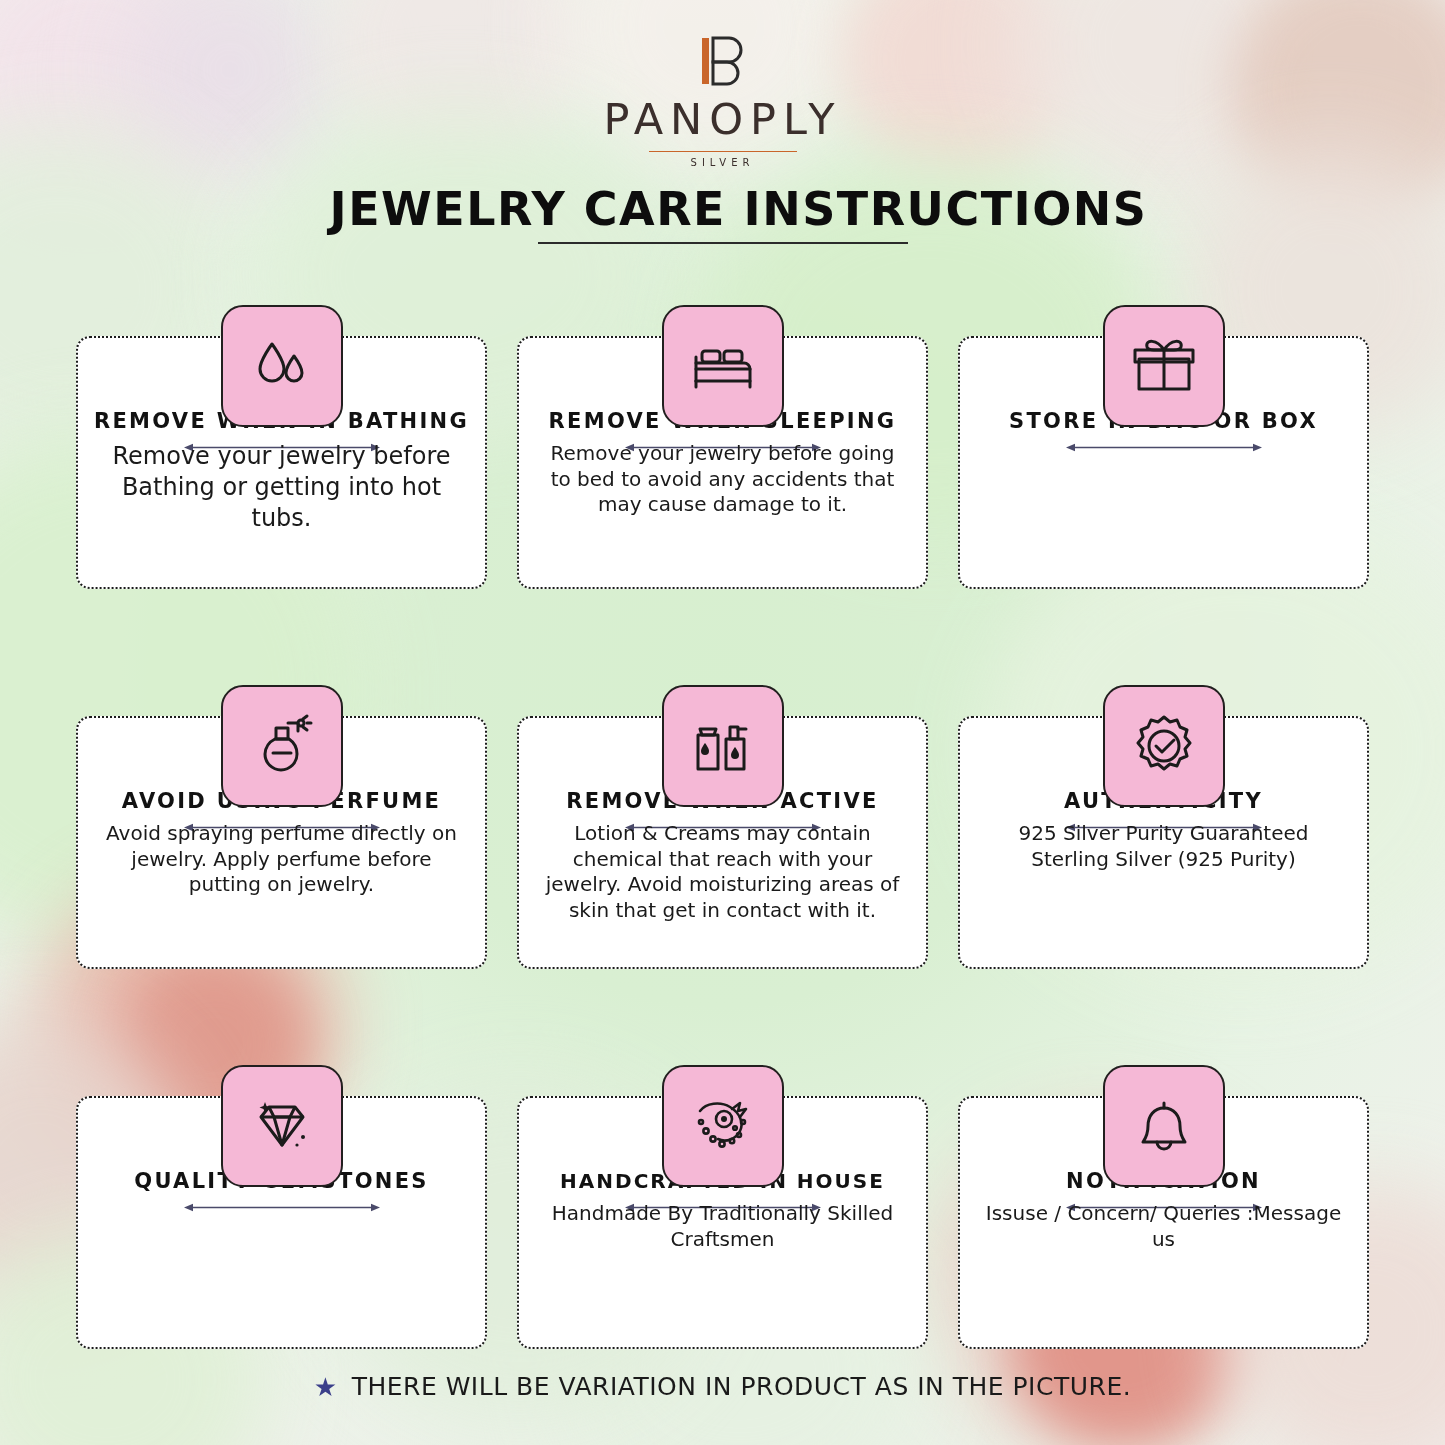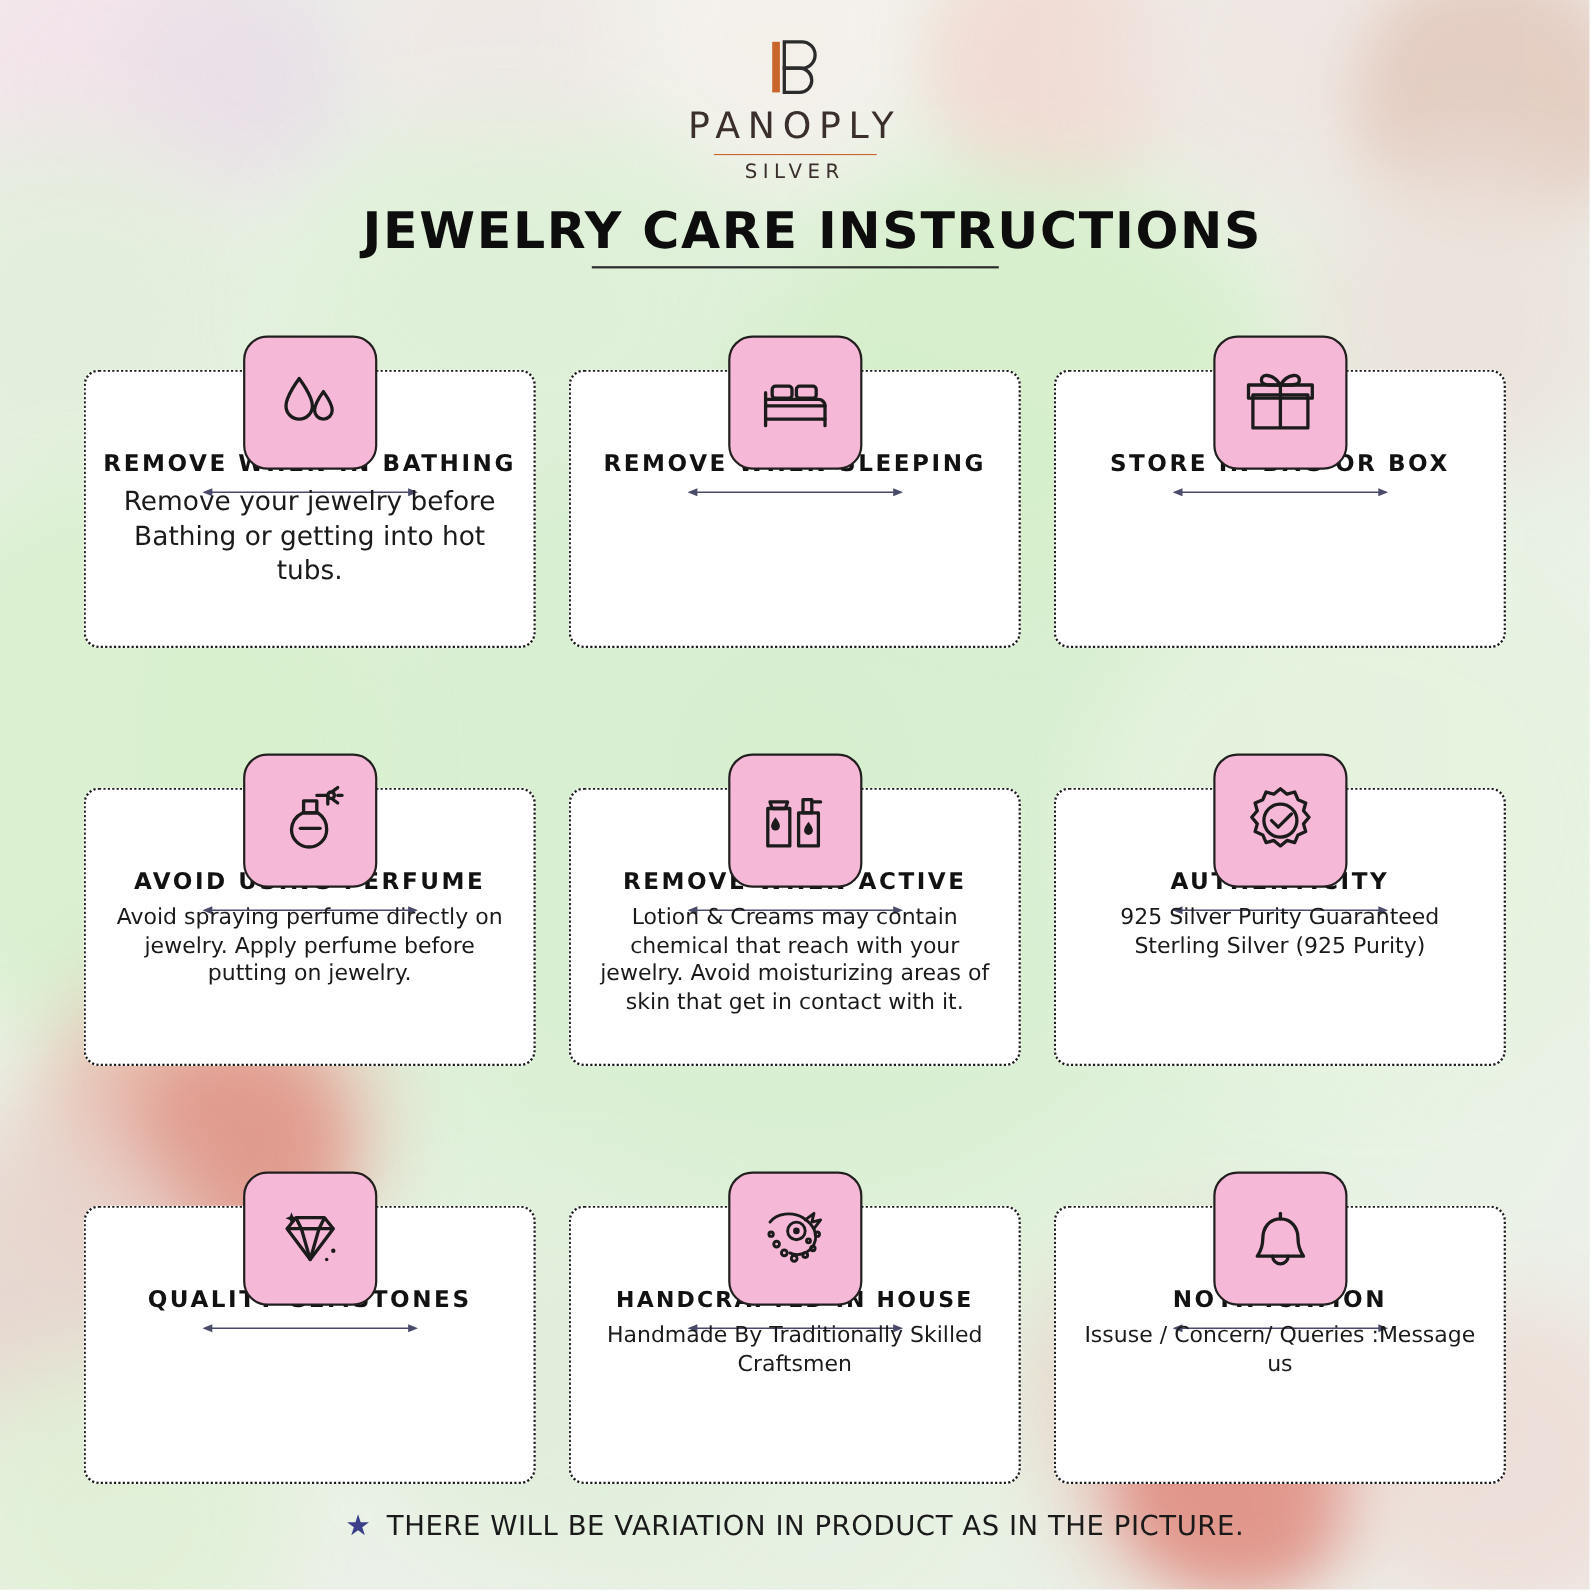--- a/index.html
+++ b/index.html
@@ -53,33 +53,33 @@
   }
   .logo-mark {
     display: block;
     margin: 0 auto;
     width: 54px;
     height: 56px;
   }
   .logo-name {
     margin-top: 4px;
     font-family: "DejaVu Sans", sans-serif;
-    font-size: 33px;
+    font-size: 43px;
     letter-spacing: 7px;
     color: #3b2f2c;
     font-weight: 400;
   }
   .logo-rule {
     width: 148px;
     height: 1px;
     background: #c9652a;
     margin: 7px auto 5px;
   }
   .logo-sub {
-    font-size: 18px;
+    font-size: 10px;
     letter-spacing: 5px;
     color: #3b2f2c;
   }
 
   .page-title {
     position: absolute;
     top: 182px;
     left: 16px;
     width: 100%;
     text-align: center;
@@ -272,20 +272,21 @@
             <rect x="38" y="22" width="18" height="11" rx="3"></rect>
             <path d="M10 40 h54"></path>
           </svg>
         </div>
         <div class="card-title">REMOVE WHEN SLEEPING</div>
         <svg class="arrow-rule" viewBox="0 0 196 9">
           <line x1="8" y1="4.5" x2="188" y2="4.5" stroke="#4a4a6a" stroke-width="1.4"></line>
           <polygon points="0,4.5 9,0.8 9,8.2" fill="#4a4a6a"></polygon>
           <polygon points="196,4.5 187,0.8 187,8.2" fill="#4a4a6a"></polygon>
         </svg>
+        <div class="card-body">Remove your jewelry before going to bed to avoid any accidents that may cause damage to it.</div>
       </div>
 
       <div class="cell">
         <div class="card"></div>
         <div class="icon-box">
           <svg width="74" height="74" viewBox="0 0 74 74" fill="none" stroke="#1b1b1b" stroke-width="3" stroke-linejoin="round">
             <rect x="12" y="30" width="50" height="30"></rect>
             <rect x="8" y="21" width="58" height="12"></rect>
             <path d="M37 21 v39"></path>
             <path d="M37 21 C30 10 18 10 20 18 C21 22 30 21 37 21 Z"></path>

